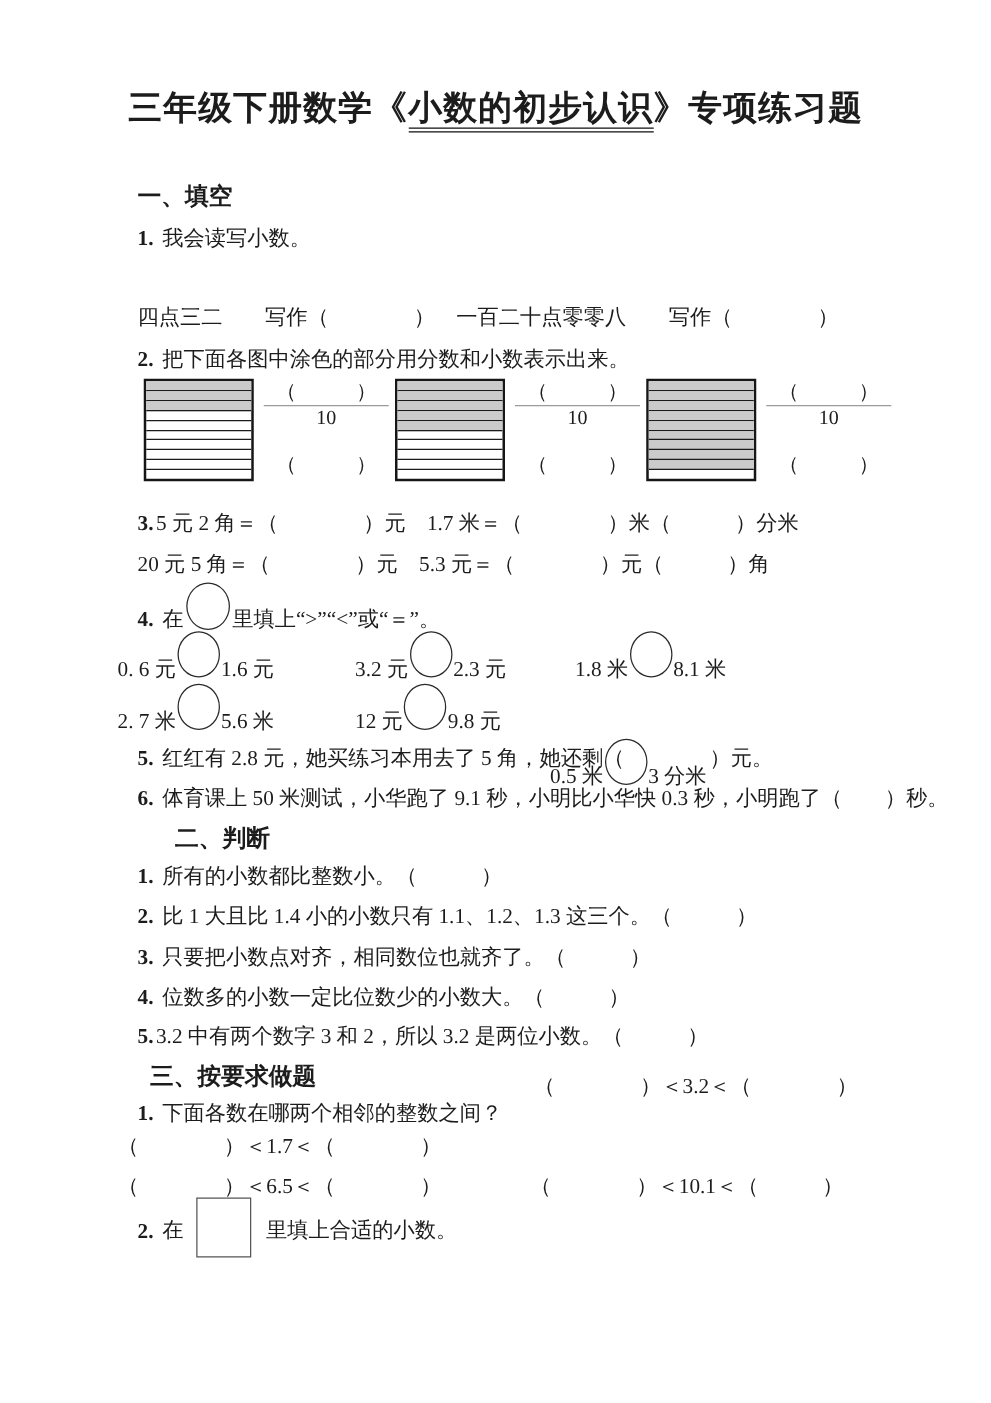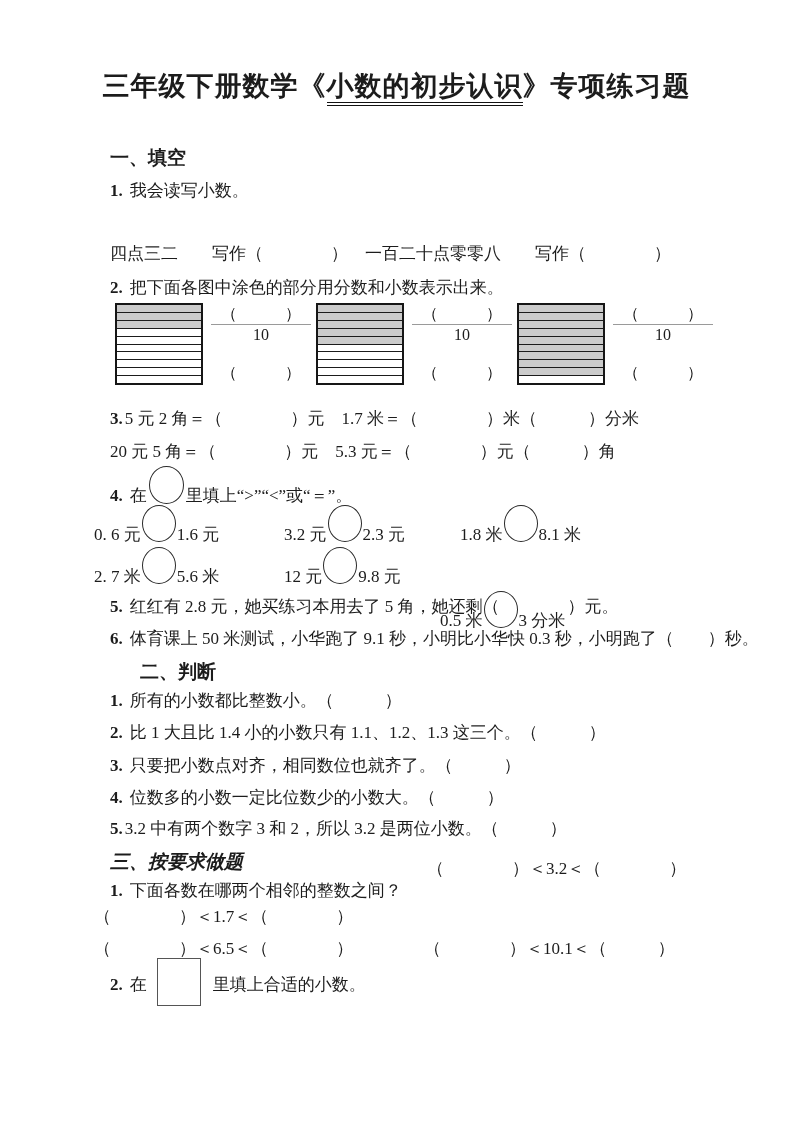--- a/index.html
+++ b/index.html
@@ -168,21 +168,21 @@
   <div class="abs" style="left:110px;top:755px;">
     <span class="num">3.</span><span>只要把小数点对齐，相同数位也就齐了。（　　　）</span>
   </div>
   <div class="abs" style="left:110px;top:787px;">
     <span class="num">4.</span><span>位数多的小数一定比位数少的小数大。（　　　）</span>
   </div>
   <div class="abs" style="left:110px;top:818px;">
     <span class="num tight">5.</span><span>3.2 中有两个数字 3 和 2，所以 3.2 是两位小数。（　　　）</span>
   </div>
 
-  <div class="abs hd" style="left:110px;top:850px;font-style:italic;">三、按要求做题</div>
+  <div class="abs hd" style="left:120px;top:850px;">三、按要求做题</div>
 
   <div class="abs" style="left:110px;top:880px;">
     <span class="num">1.</span><span>下面各数在哪两个相邻的整数之间？</span>
   </div>
 
   <div class="abs" style="left:94px;top:906px;">（　　　　）＜1.7＜（　　　　）</div>
   <div class="abs" style="left:427px;top:858px;">（　　　　）＜3.2＜（　　　　）</div>
   <div class="abs" style="left:94px;top:938px;">（　　　　）＜6.5＜（　　　　）</div>
   <div class="abs" style="left:424px;top:938px;">（　　　　）＜10.1＜（　　　）</div>
 

